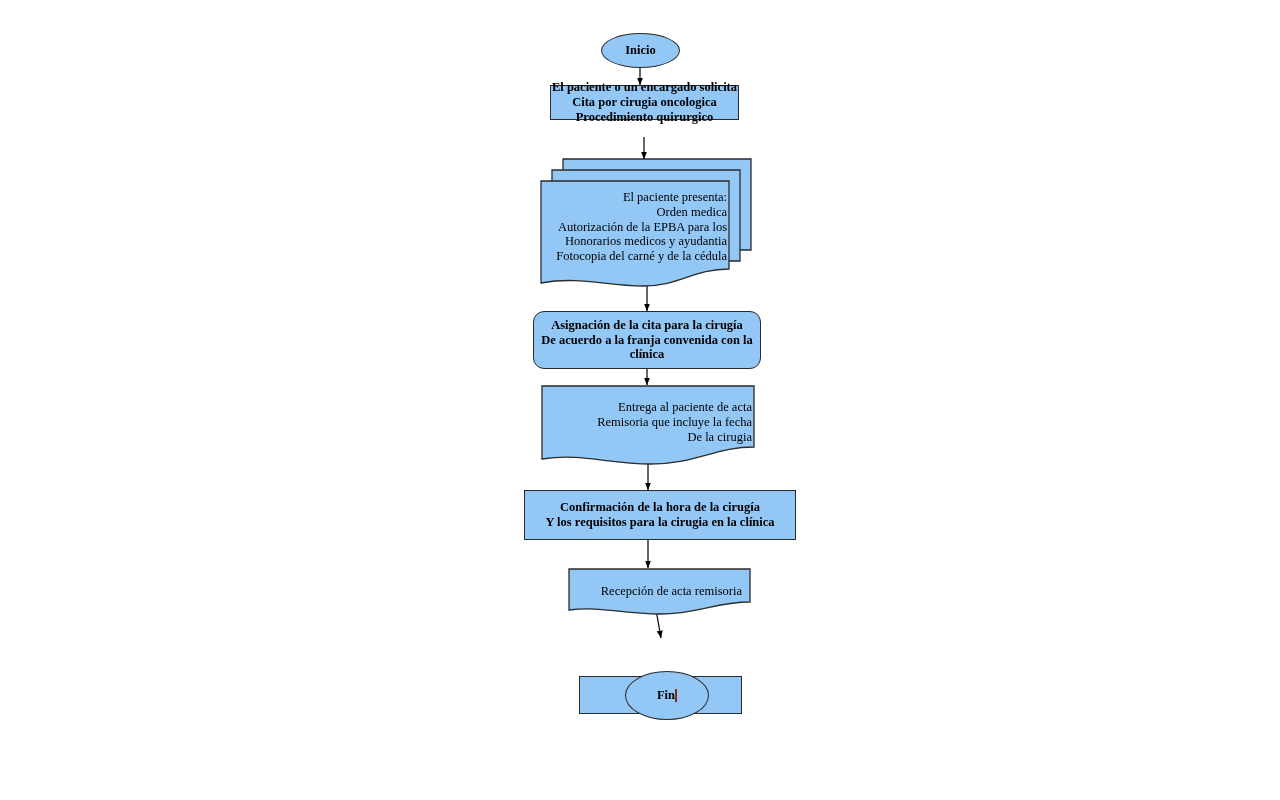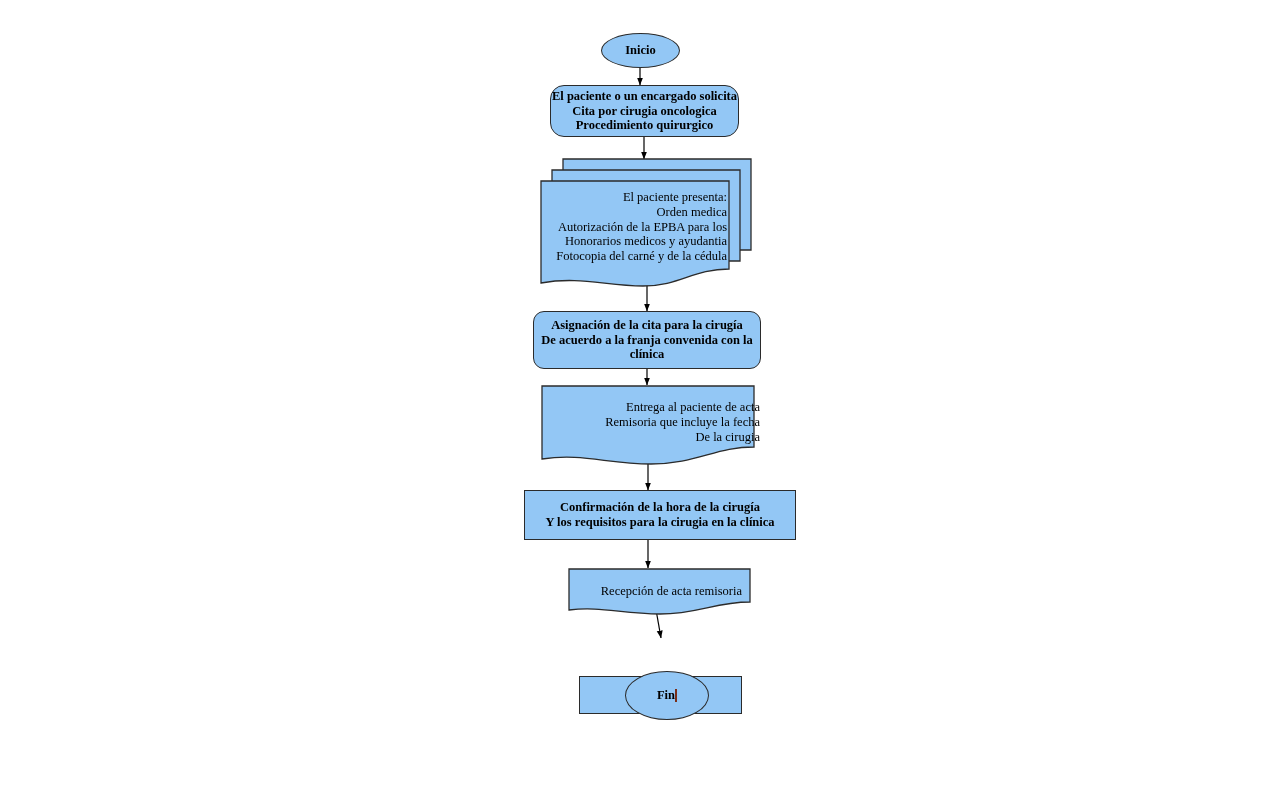--- a/index.html
+++ b/index.html
@@ -92,21 +92,21 @@
     <line x1="648" y1="540" x2="648" y2="568"></line>
     <line x1="655" y1="604" x2="661" y2="638"></line>
     <line x1="661" y1="676" x2="665" y2="699"></line>
   </g>
 </svg>
 
 <div class="node terminator" style="left:601px; top:33px; width:79px; height:35px;">
   <span>Inicio</span>
 </div>
 
-<div class="node process" style="left:550px; top:85px; width:189px; height:52px;border-radius:14px;">
+<div class="node process" style="left:550px; top:85px; width:189px; height:35px;">
   <span>El paciente o un encargado solicita
 Cita por cirugia oncologica
 Procedimiento quirurgico</span>
 </div>
 
 <svg class="shape-svg" style="left:530px; top:155px;" width="235" height="140" viewBox="0 0 235 140">
 
   <path d="M33,4 L221,4 L221,95 L33,95 Z" fill="#93C7F5" stroke="#2b2b2b" stroke-width="1.3"></path>
 
   <path d="M22,15 L210,15 L210,106 L22,106 Z" fill="#93C7F5" stroke="#2b2b2b" stroke-width="1.3"></path>
@@ -125,21 +125,21 @@
   <span>Asignación de la cita para la cirugía
 De acuerdo a la franja convenida con la
 clínica</span>
 </div>
 
 <svg class="shape-svg" style="left:541px; top:385px;" width="216" height="82" viewBox="0 0 216 82">
   <path d="M1,1 L213,1 L213,62
            C 175,62 155,79 110,79
            C 66,79 42,68 1,74 Z" fill="#93C7F5" stroke="#2b2b2b" stroke-width="1.3"></path>
 </svg>
-<div class="doc-text" style="left:542px; top:400px; width:210px;margin-left:8px;">Entrega al paciente de acta
+<div class="doc-text" style="left:542px; top:400px; width:210px;">Entrega al paciente de acta
 Remisoria que incluye la fecha
 De la cirugia</div>
 
 <div class="node process" style="left:524px; top:490px; width:272px; height:50px;">
   <span>Confirmación de la hora de la cirugía
 Y los requisitos para la cirugia en la clínica</span>
 </div>
 
 <svg class="shape-svg" style="left:568px; top:568px;" width="184" height="50" viewBox="0 0 184 50">
   <path d="M1,1 L182,1 L182,34

